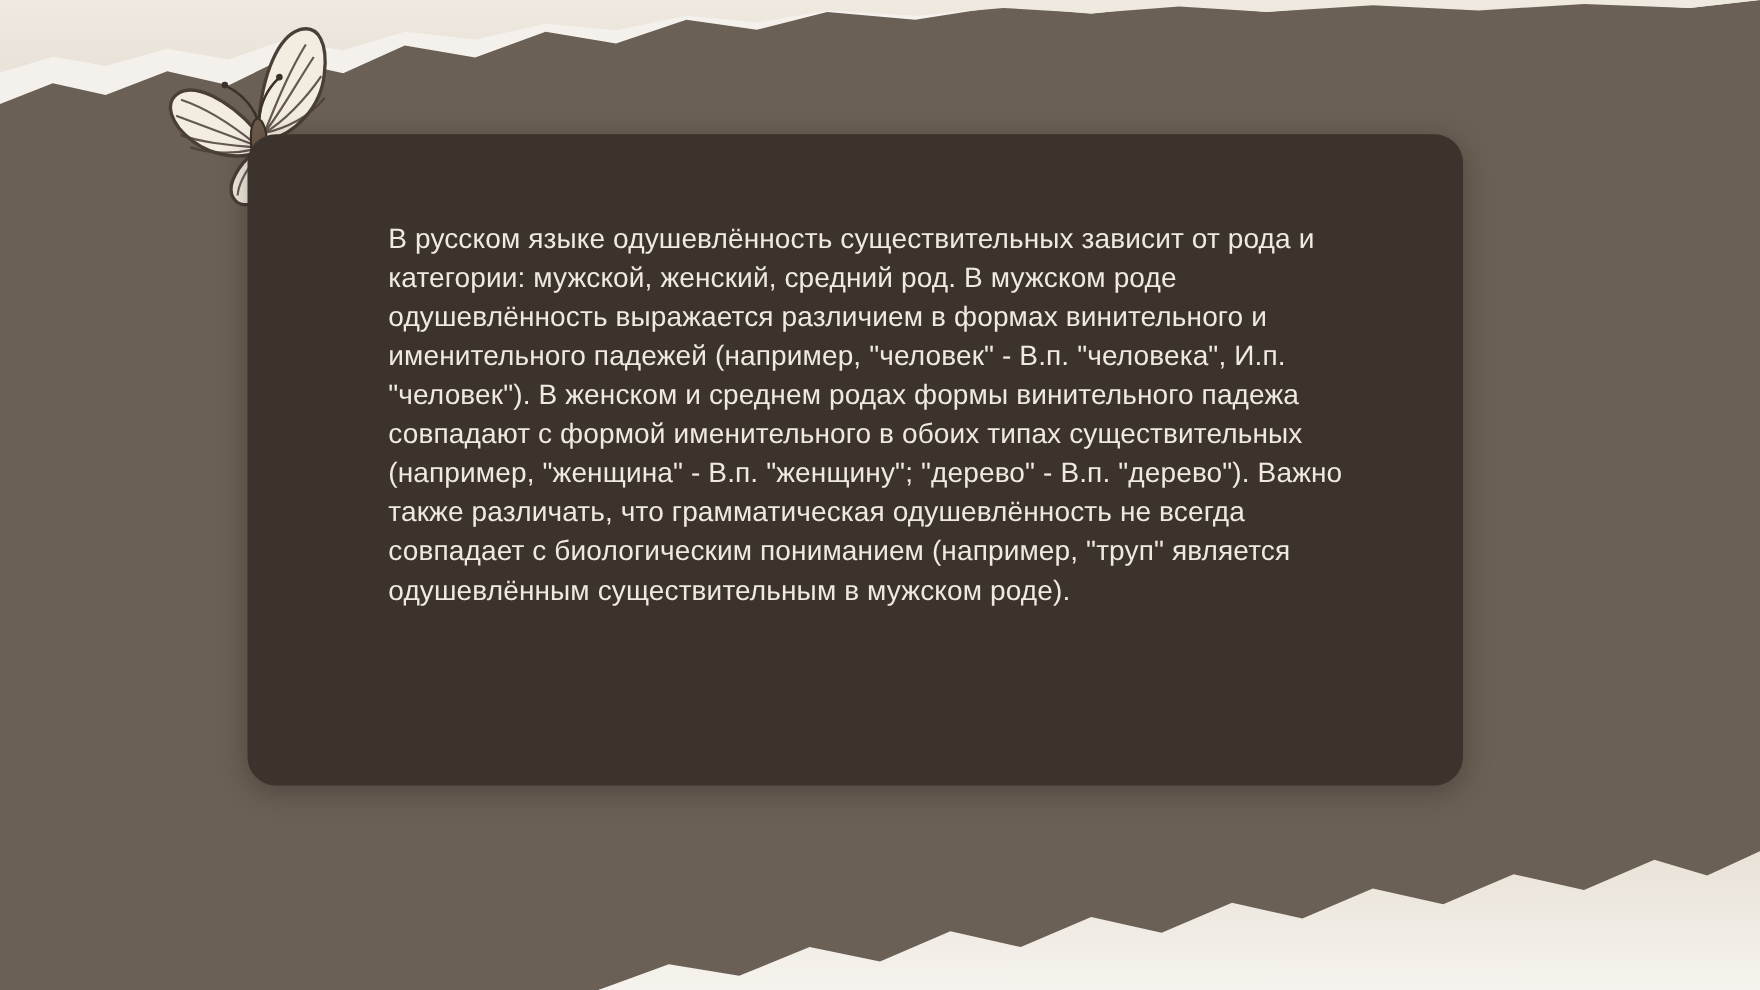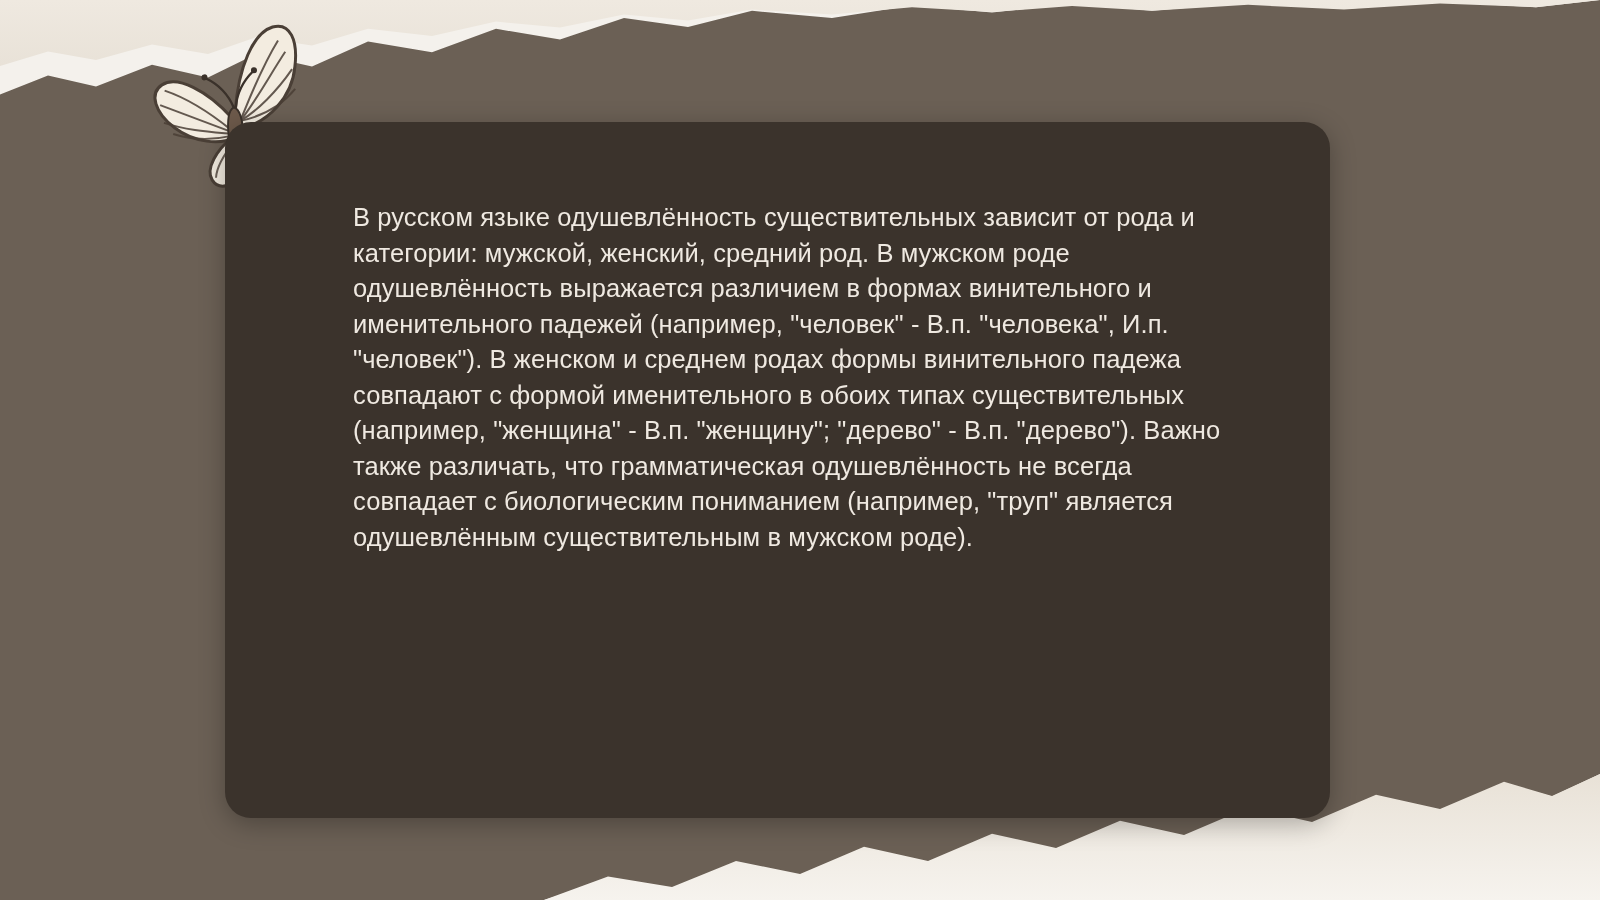--- a/index.html
+++ b/index.html
@@ -79,21 +79,21 @@
     );
     opacity: 0;
   }
 
   
   .card {
     position: absolute;
     left: 225px;
     top: 122px;
     width: 1105px;
-    height: 696px;
+    height: 592px;
     background: #3b332c;
     border-radius: 26px;
     box-shadow: 0 6px 26px rgba(0,0,0,0.28);
   }
 
   .card-text {
     position: absolute;
     left: 128px;
     top: 78px;
     width: 868px;

